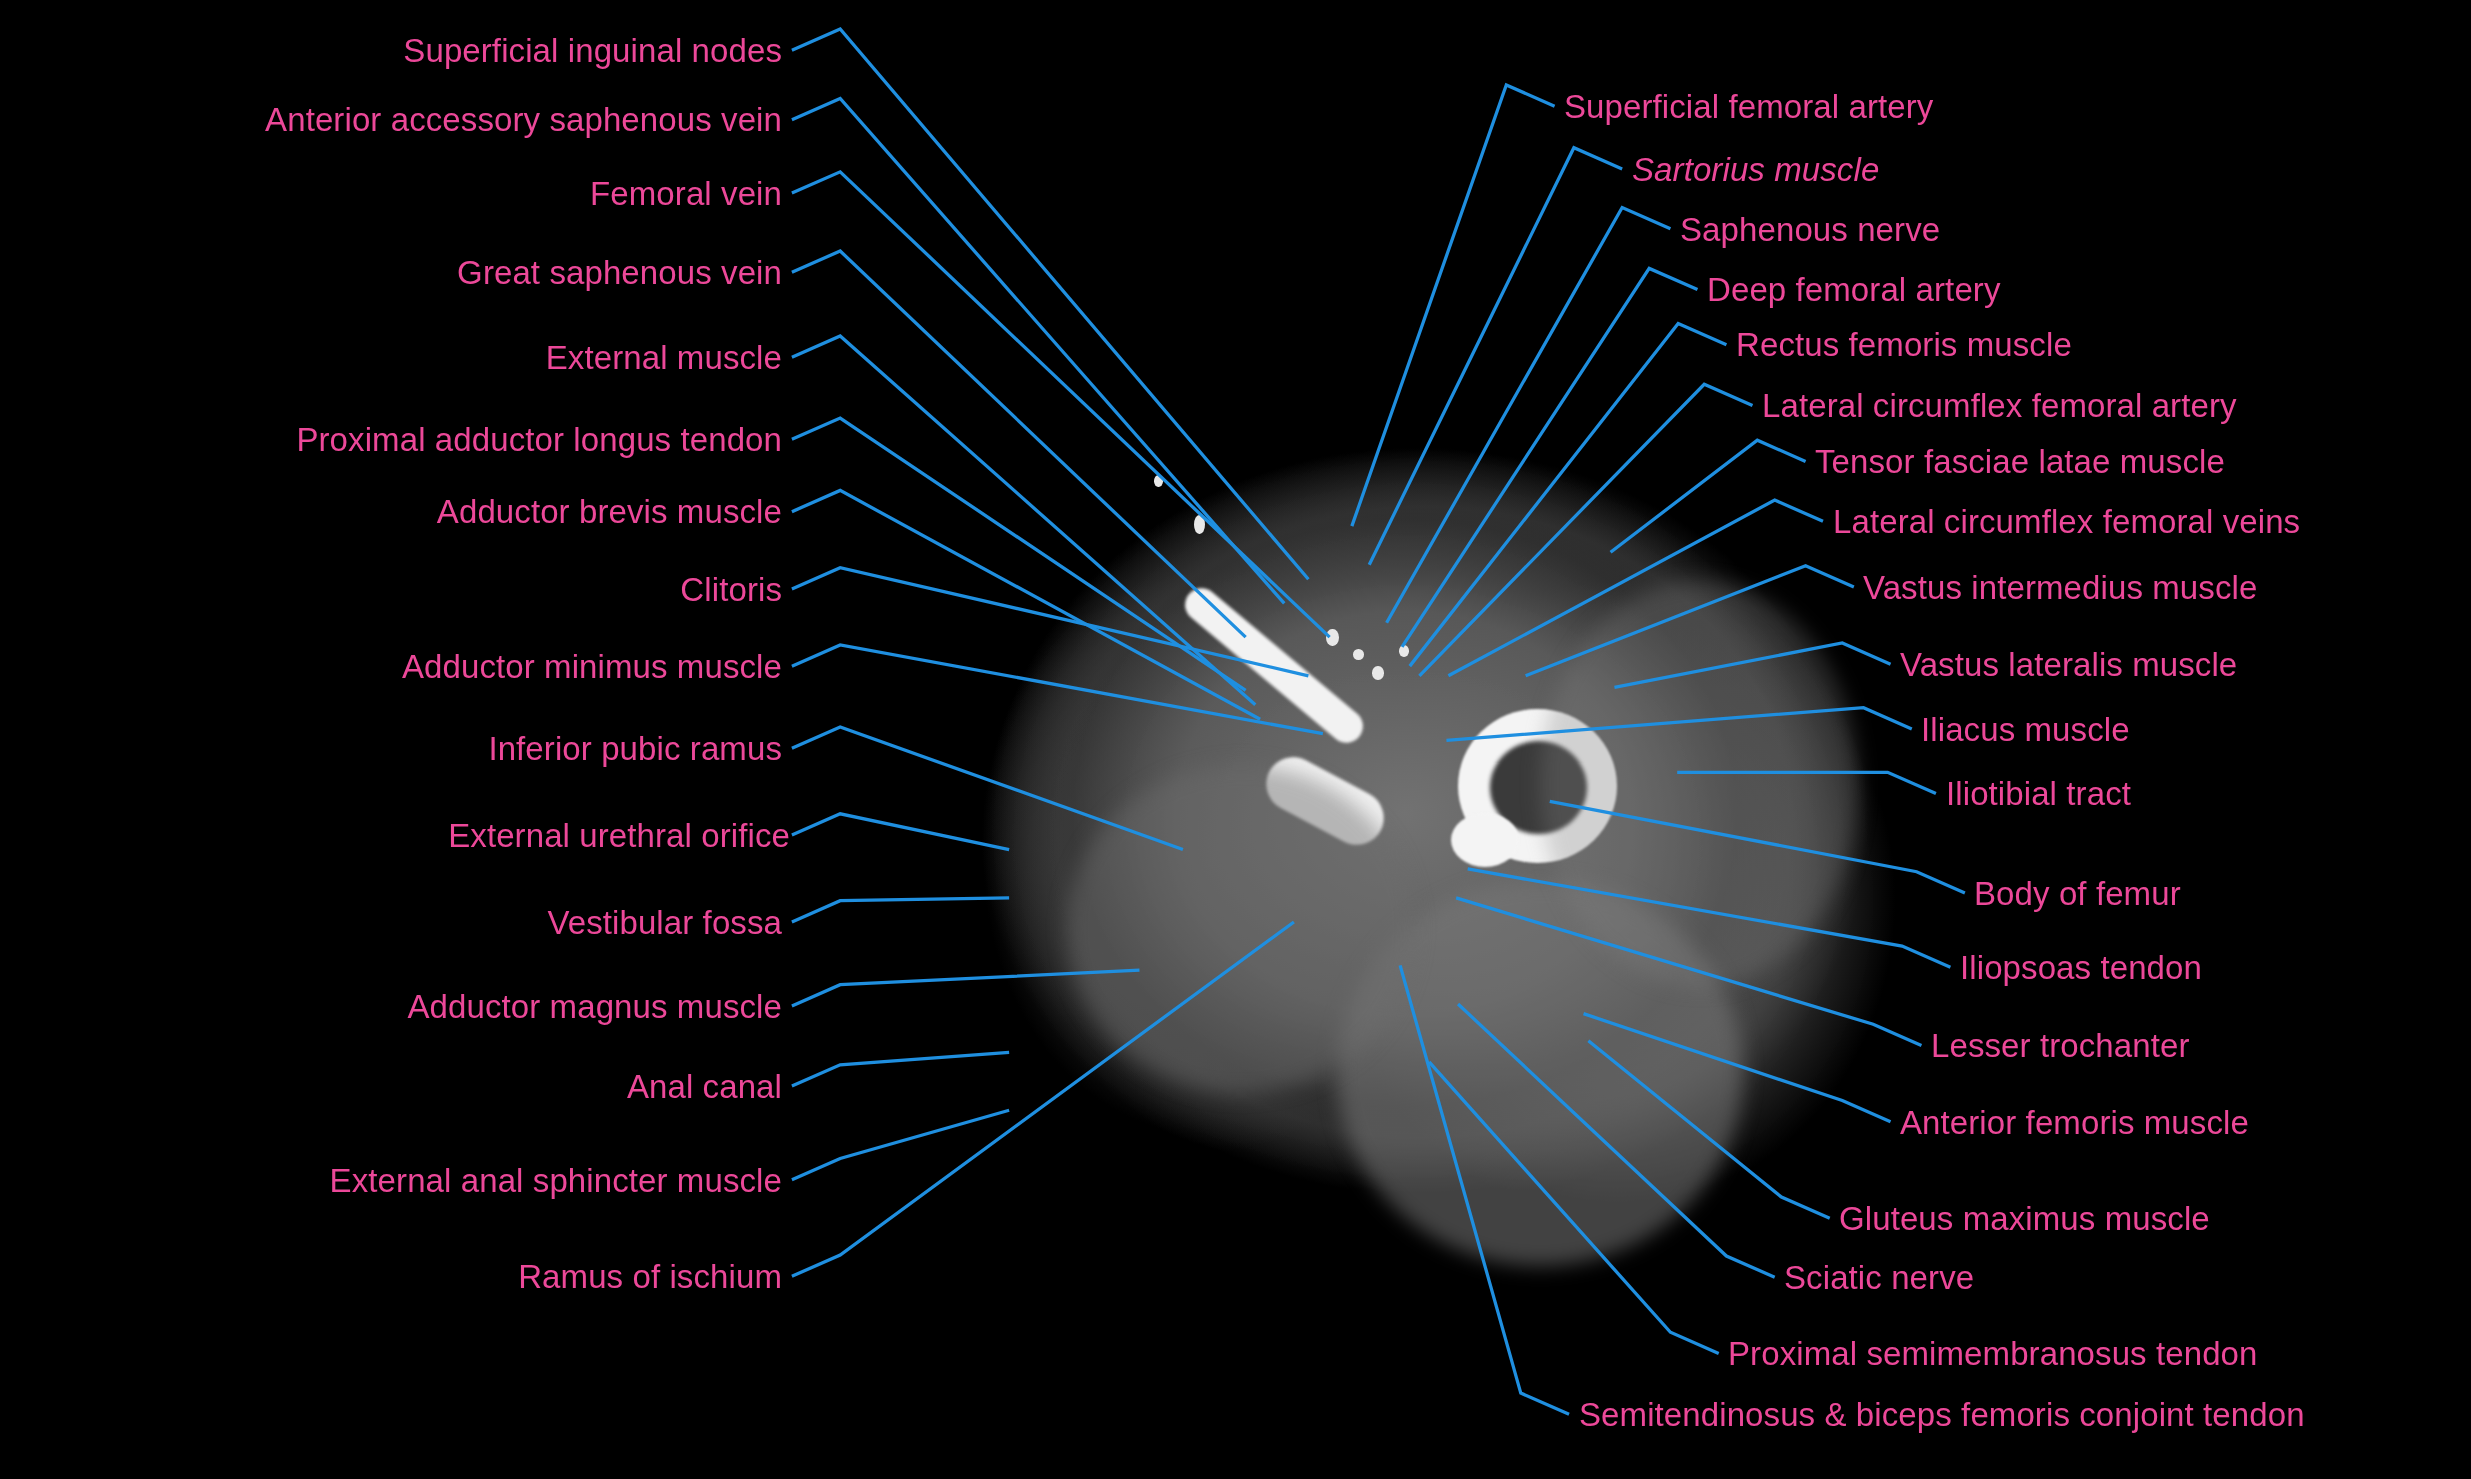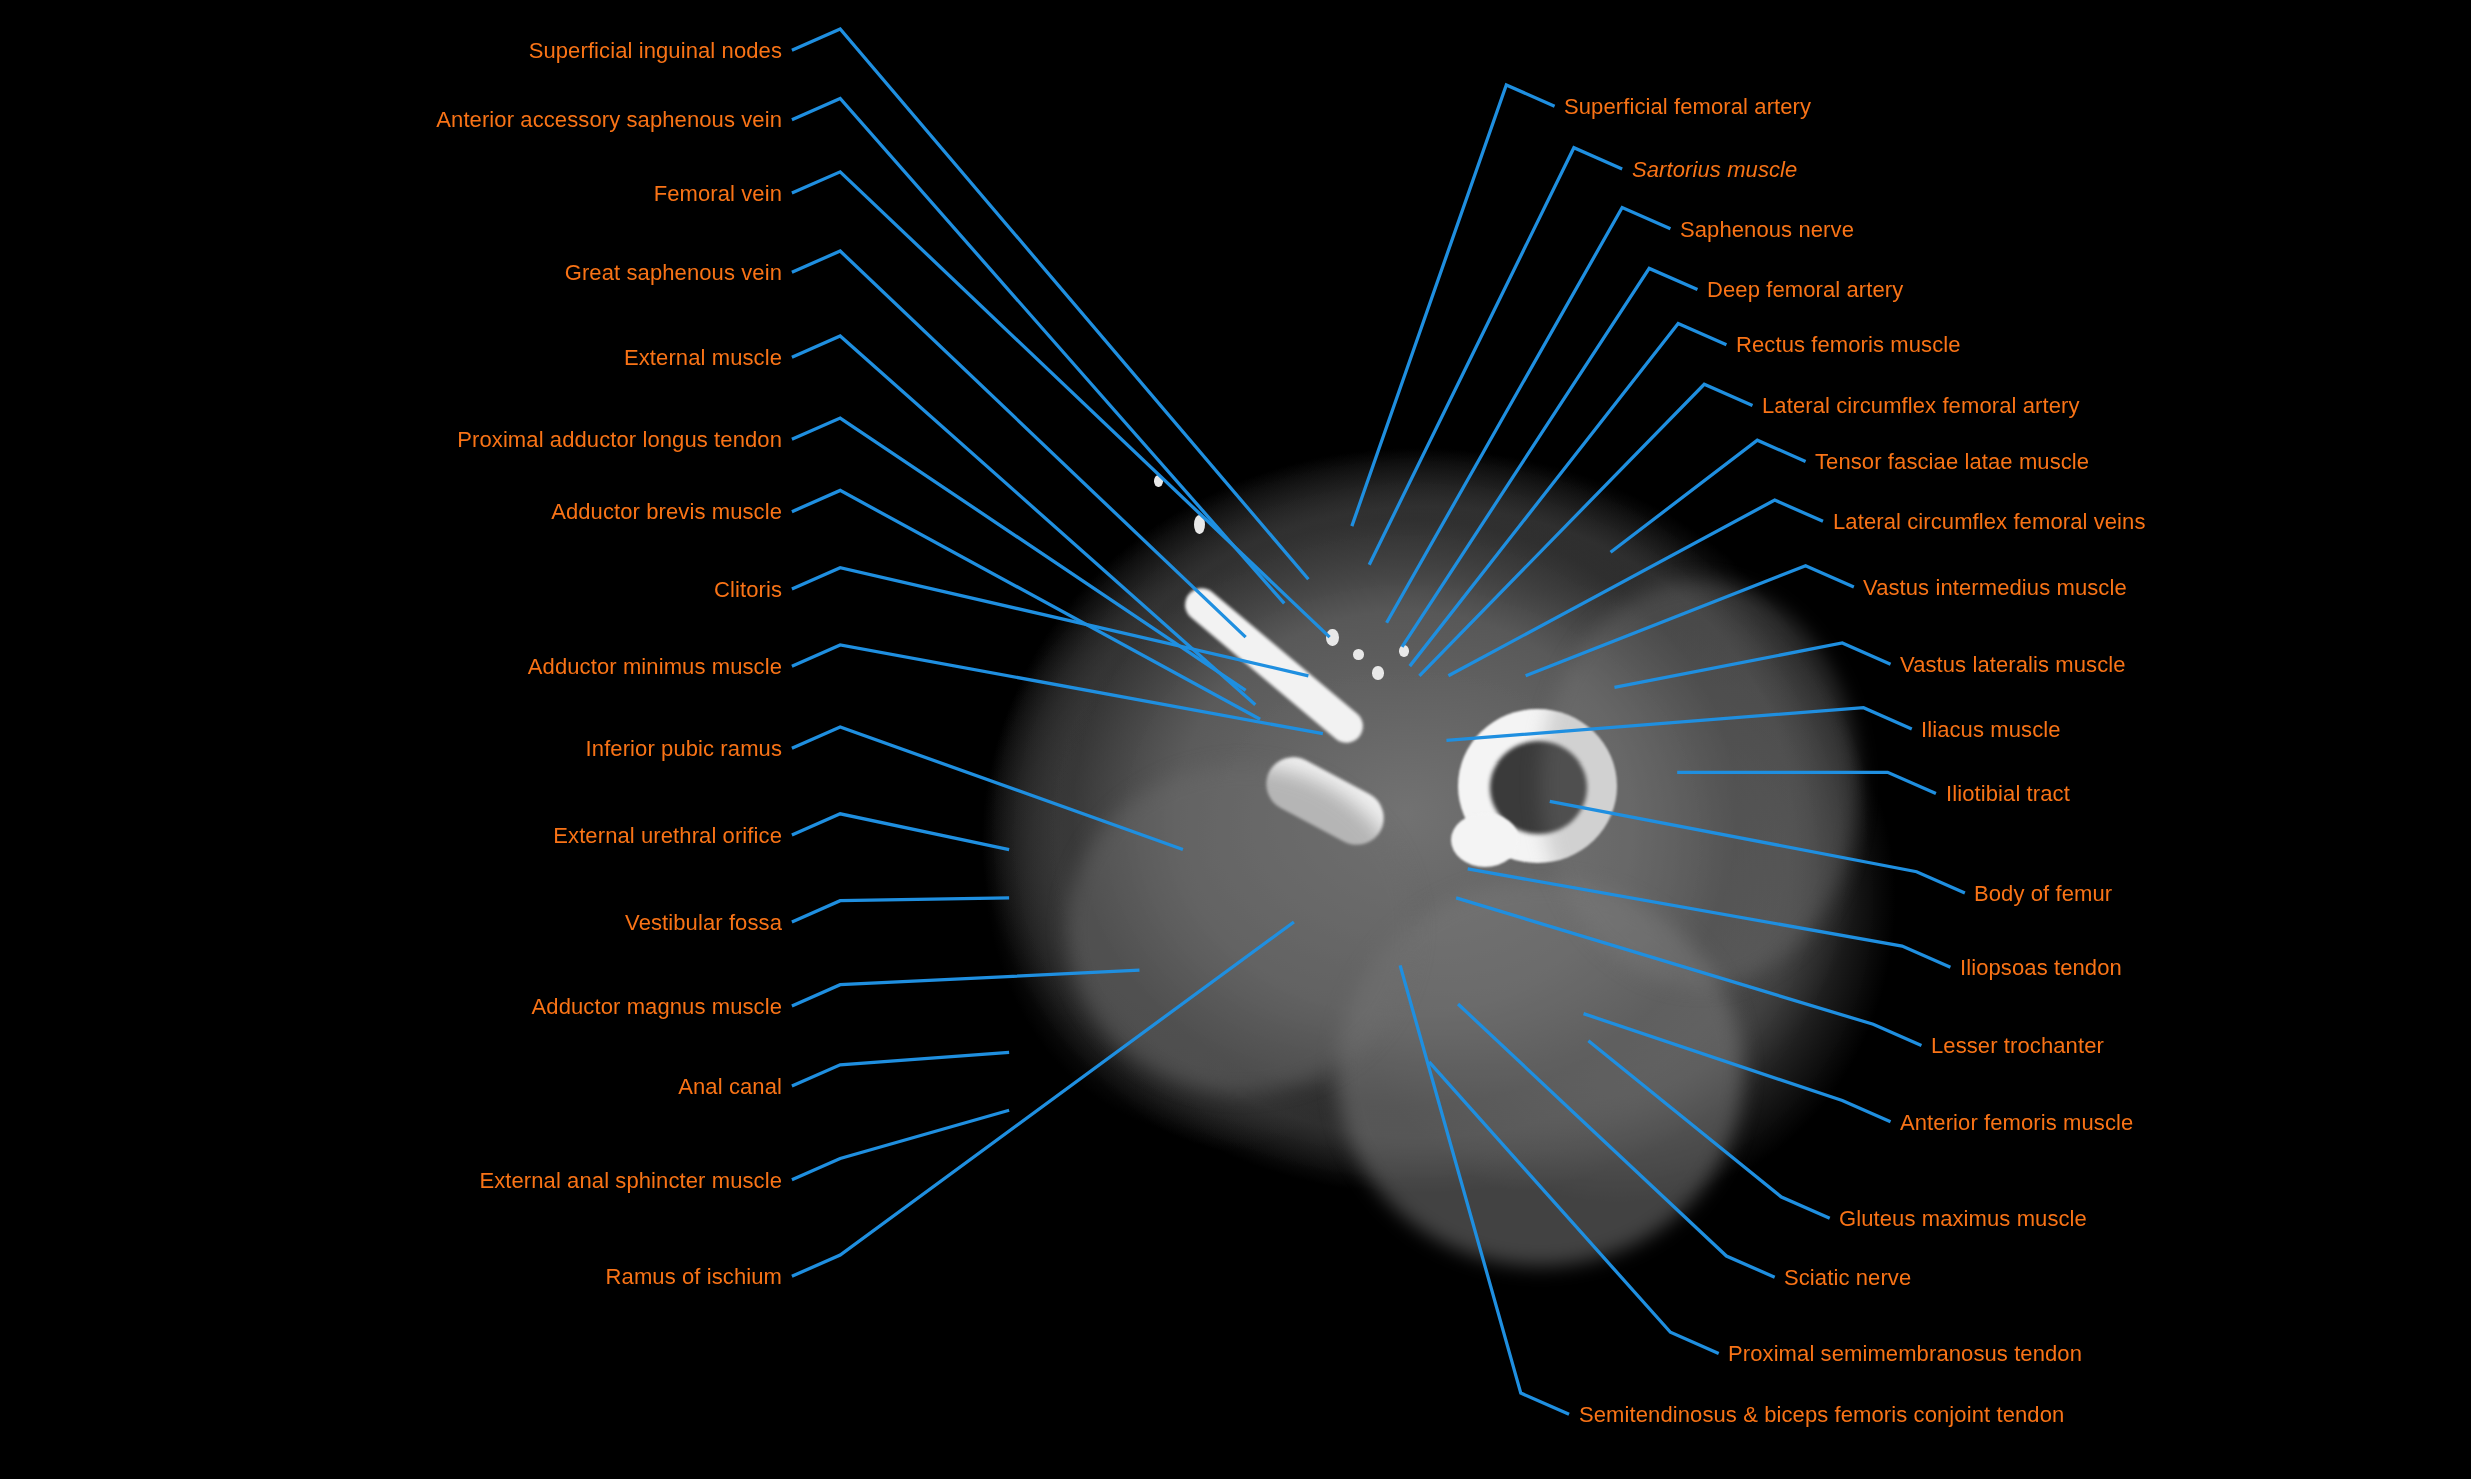--- a/index.html
+++ b/index.html
@@ -71,23 +71,23 @@
     top: 763px;
     width: 13.5px;
     height: 174px;
     background: #000;
     filter: blur(2.9px);
   }
 
   
   .label {
     position: absolute;
-    font-size: 22px;
+    font-size: 33px;
     line-height: 39px;
-    color: #f97316;
+    color: #ec4899;
     white-space: nowrap;
     letter-spacing: 0.1px;
   }
   .label.right { text-align: left; }
   .label.left { text-align: right; }
 
   svg#leaders {
     position: absolute;
     left: 0;
     top: 0;
@@ -180,21 +180,21 @@
       <div class="label left" style="left: 0px; top: 31px; width: 782px;">Superficial inguinal nodes</div>
       <div class="label left" style="left: 0px; top: 100px; width: 782px;">Anterior accessory saphenous vein</div>
       <div class="label left" style="left: 0px; top: 174px; width: 782px;">Femoral vein</div>
       <div class="label left" style="left: 0px; top: 253px; width: 782px;">Great saphenous vein</div>
       <div class="label left" style="left: 0px; top: 338px; width: 782px;">External muscle</div>
       <div class="label left" style="left: 0px; top: 420px; width: 782px;">Proximal adductor longus tendon</div>
       <div class="label left" style="left: 0px; top: 492px; width: 782px;">Adductor brevis muscle</div>
       <div class="label left" style="left: 0px; top: 570px; width: 782px;">Clitoris</div>
       <div class="label left" style="left: 0px; top: 647px; width: 782px;">Adductor minimus muscle</div>
       <div class="label left" style="left: 0px; top: 729px; width: 782px;">Inferior pubic ramus</div>
-      <div class="label left" style="left: 0px; top: 816px; width: 782px;">External urethral orifice</div>
+      <div class="label left" style="left: 8px; top: 816px; width: 782px;">External urethral orifice</div>
       <div class="label left" style="left: 0px; top: 903px; width: 782px;">Vestibular fossa</div>
       <div class="label left" style="left: 0px; top: 987px; width: 782px;">Adductor magnus muscle</div>
       <div class="label left" style="left: 0px; top: 1067px; width: 782px;">Anal canal</div>
       <div class="label left" style="left: 0px; top: 1161px; width: 782px;">External anal sphincter muscle</div>
       <div class="label left" style="left: 0px; top: 1257px; width: 782px;">Ramus of ischium</div>
     </div>
   <div id="right-labels">
       <div class="label right" style="left: 1564px; top: 87px;">Superficial femoral artery</div>
       <div class="label right" style="left: 1632px; top: 150px; font-style: italic;">Sartorius muscle</div>
       <div class="label right" style="left: 1680px; top: 210px;">Saphenous nerve</div>

